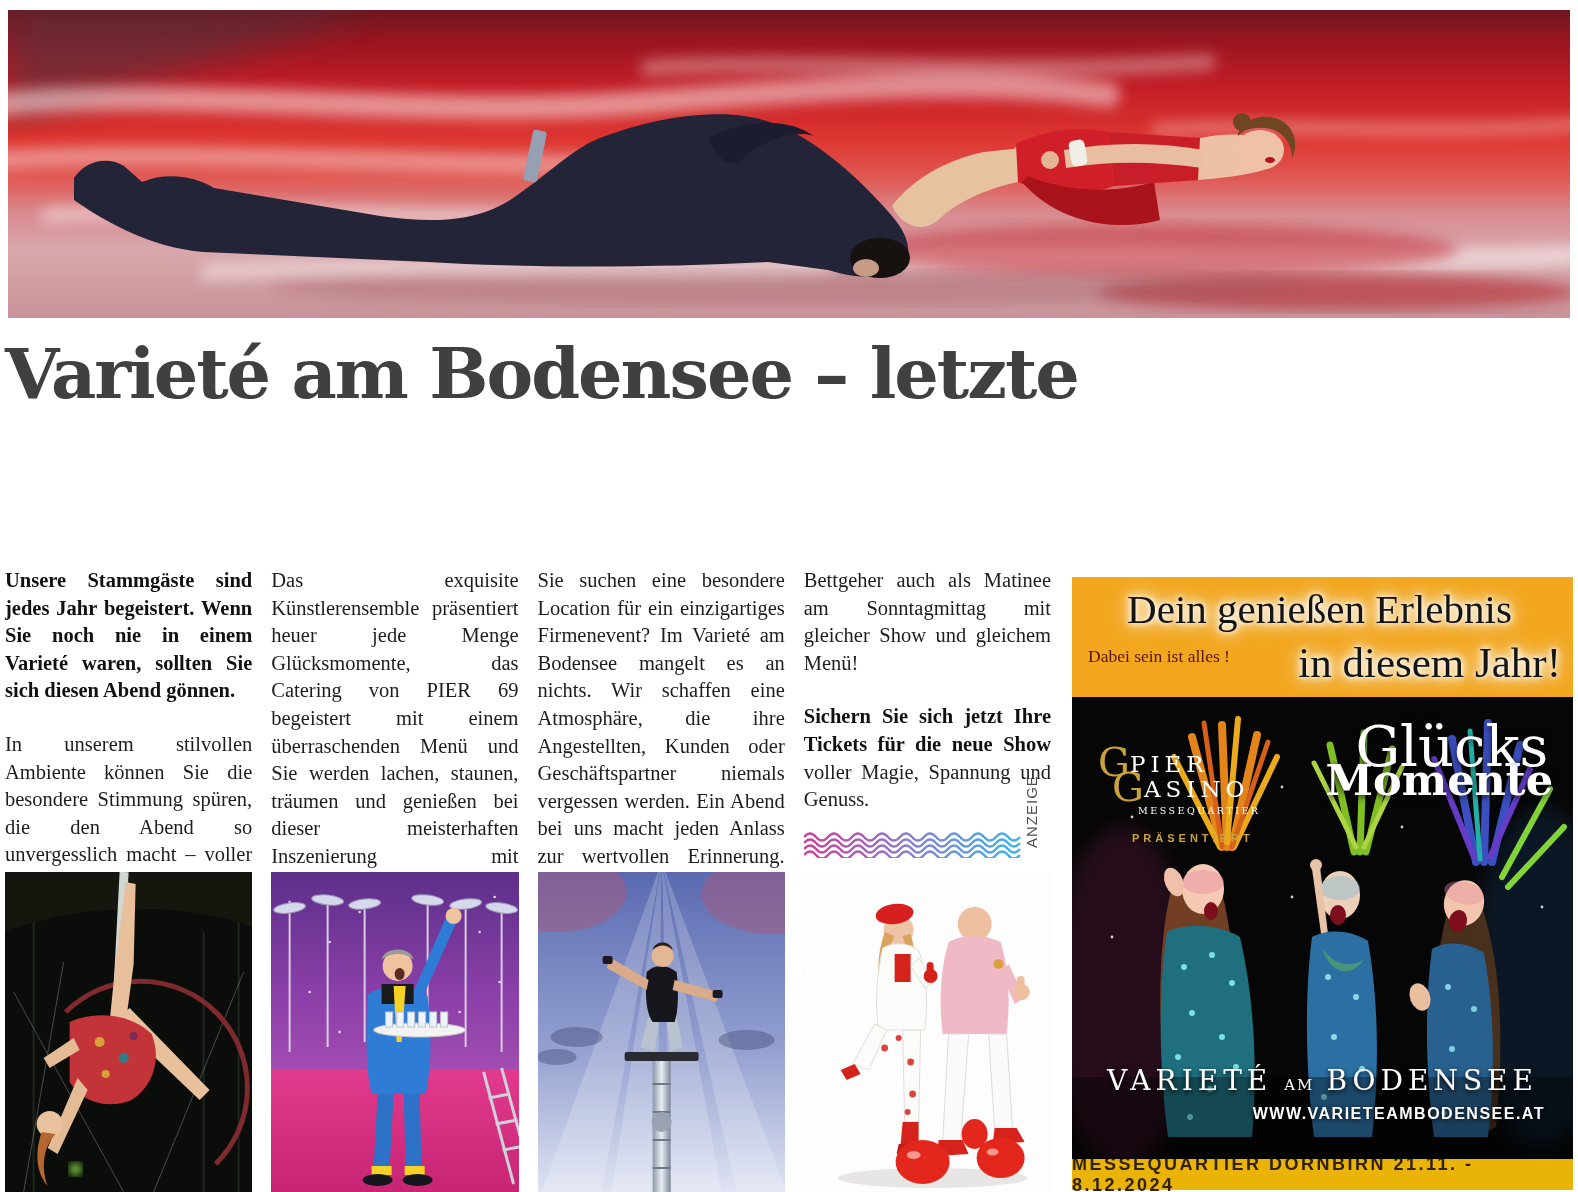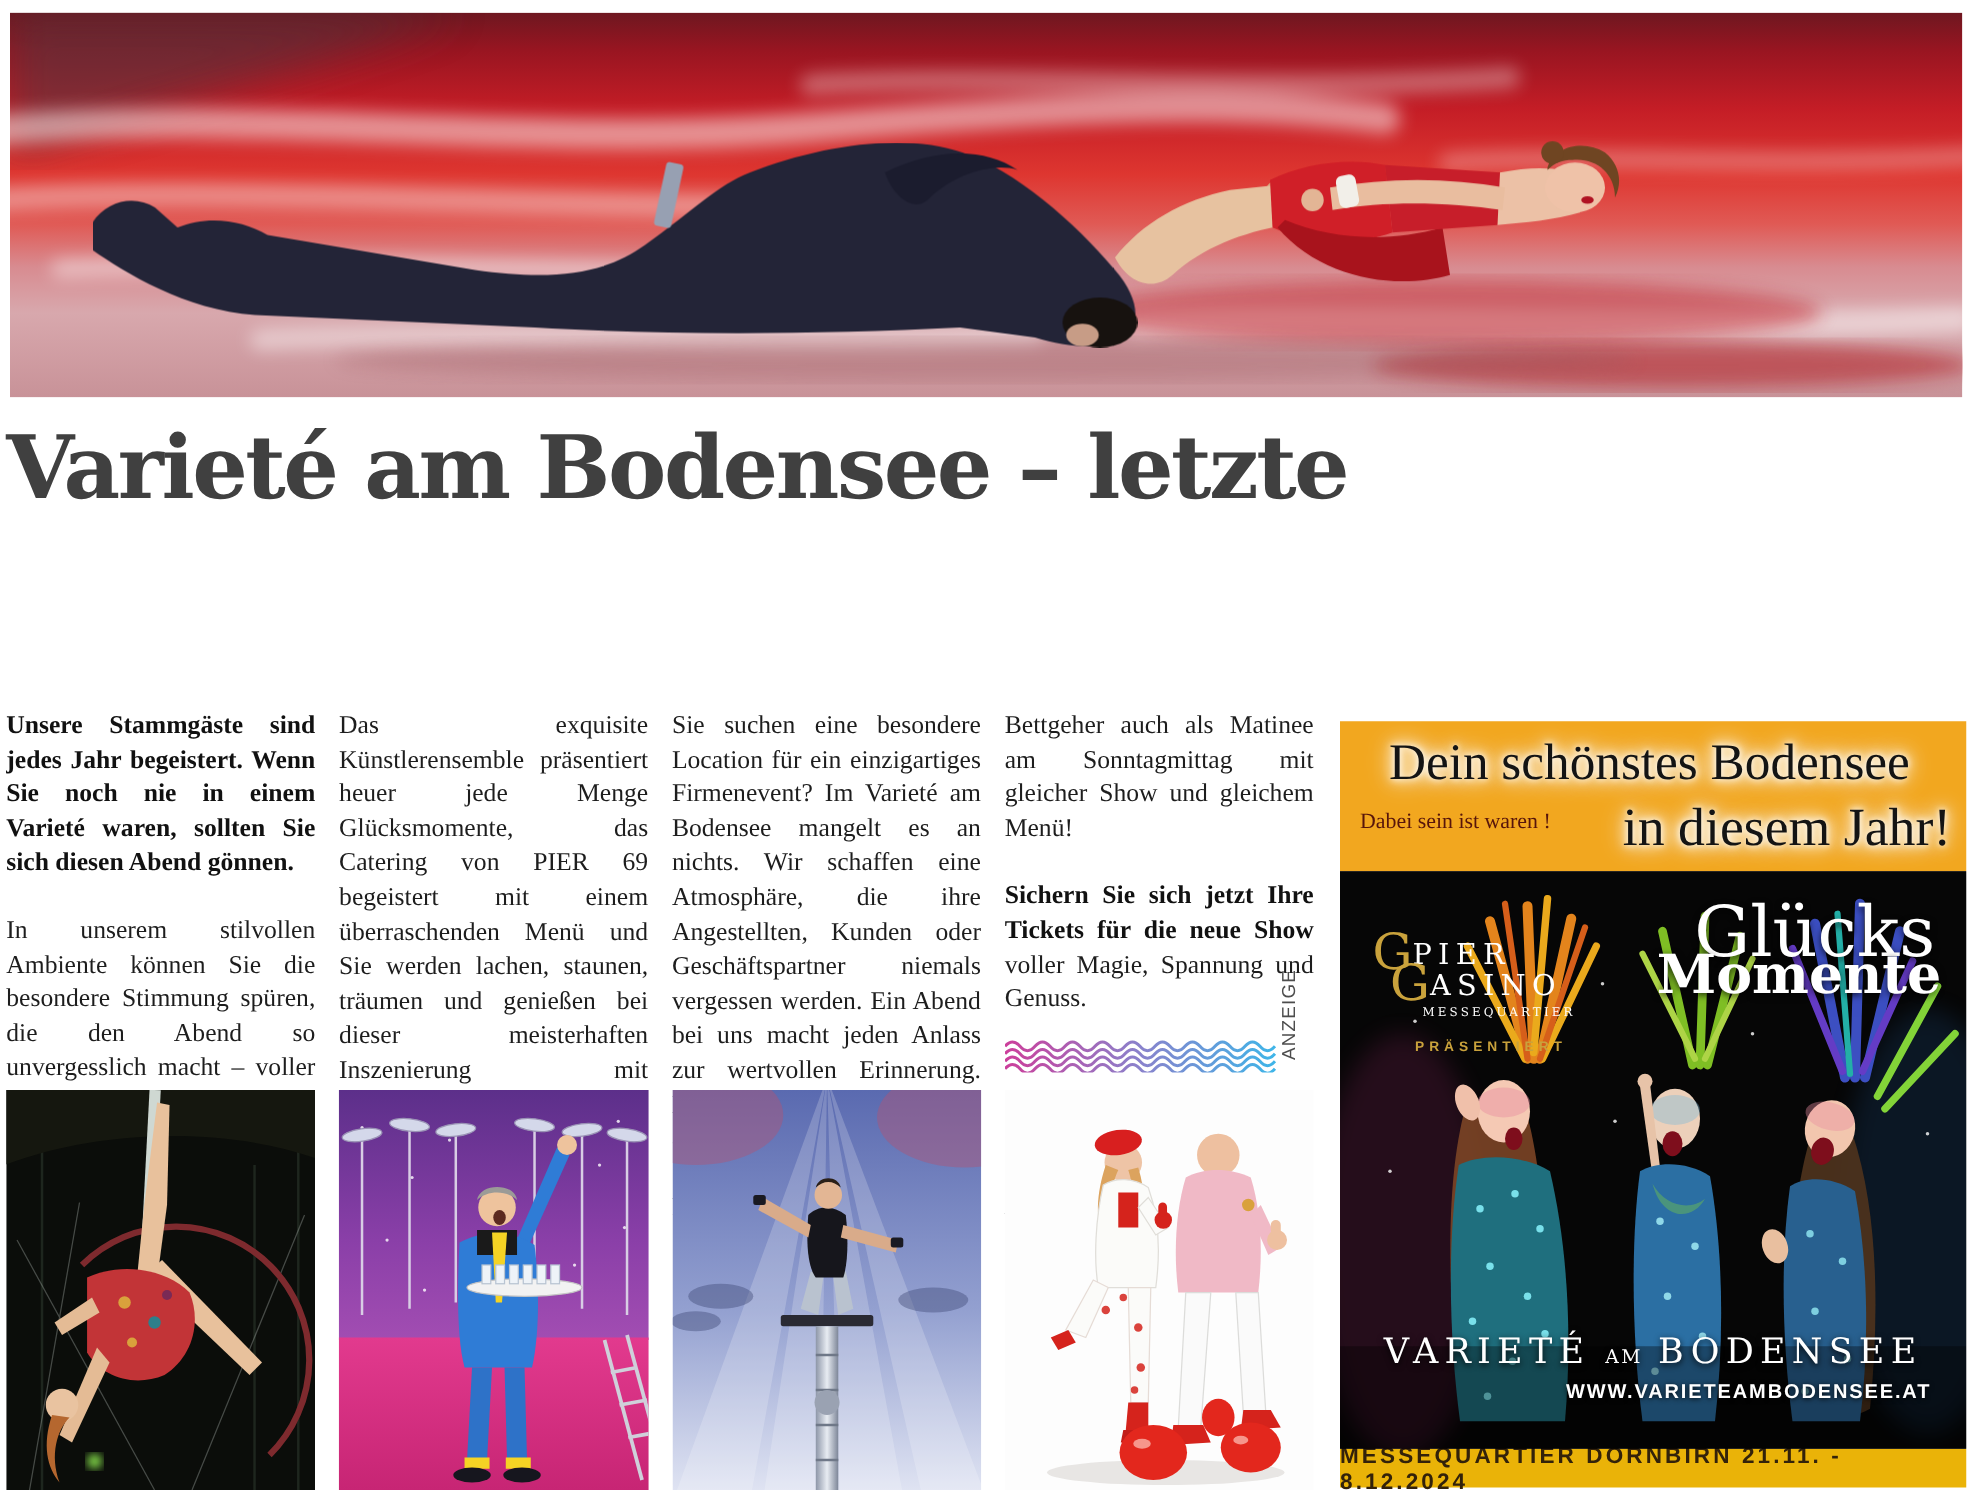--- a/index.html
+++ b/index.html
@@ -404,22 +404,22 @@
           <ellipse cx="111" cy="283" rx="7" ry="4" fill="#f6968c"></ellipse>
             <ellipse cx="190" cy="280" rx="6" ry="3.5" fill="#f6968c"></ellipse>
         </g>
       </svg>
     </div>
   </div>
 
   <div class="ad">
 
     <div class="ad-banner">
-      <div class="ad-banner-l1">Dein schönstes Bodensee</div>
-      <div class="ad-banner-tag">Dabei sein ist waren !</div>
+      <div class="ad-banner-l1">Dein genießen Erlebnis</div>
+      <div class="ad-banner-tag">Dabei sein ist alles !</div>
       <div class="ad-banner-l2">in diesem Jahr!</div>
     </div>
 
     <div class="ad-poster">
       <svg viewBox="0 0 501 462" preserveAspectRatio="xMidYMid slice">
         <defs>
             <filter id="gb">
               <feGaussianBlur stdDeviation="10"></feGaussianBlur>
             </filter>
           </defs>

